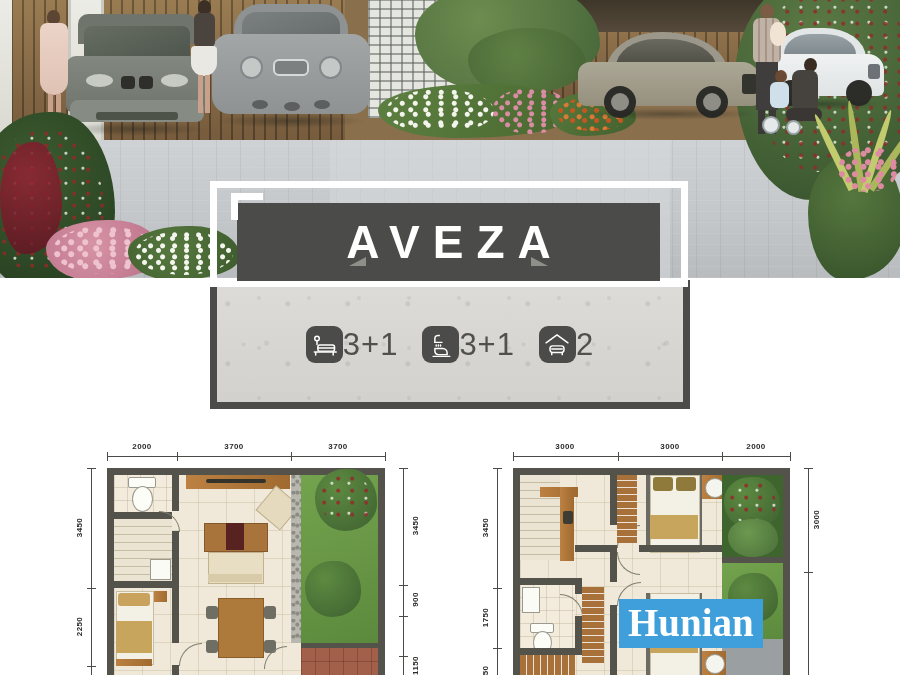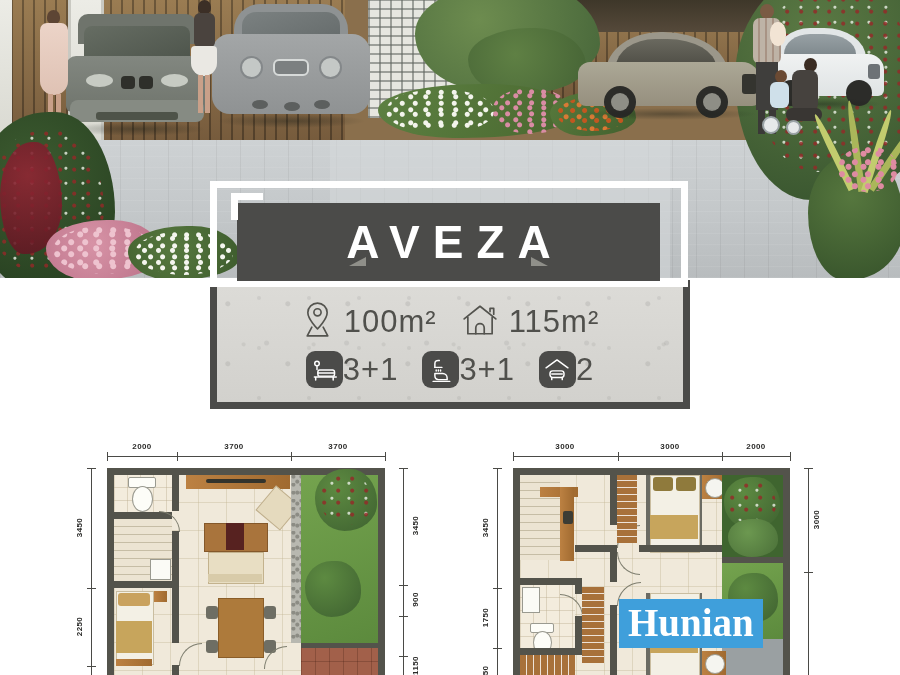--- a/index.html
+++ b/index.html
@@ -223,39 +223,20 @@
     <div class="a" style="left:0;top:0;width:32px;height:7px;background:#fff"></div>
     <div class="a" style="left:0;top:0;width:7px;height:27px;background:#fff"></div>
   </div>
   <div class="a banner" style="left:237px;top:203px;width:423px;height:78px;z-index:11">
     <div class="a tri triL" style="left:112px;bottom:15px"></div>
     <h1>AVEZA</h1>
     <div class="a tri triR" style="right:112px;bottom:15px"></div>
   </div>
 
   <div class="a concrete" style="left:210px;top:280px;width:480px;height:129px;z-index:9">
-    <div class="specrow">
-      <span>
-        <svg class="oicon" width="33" height="37" viewBox="0 0 32 36">
-          <path d="M16 2c5.2 0 9.4 4.2 9.4 9.3 0 6.6-9.4 15.9-9.4 15.9s-9.4-9.3-9.4-15.9C6.6 6.2 10.8 2 16 2z"></path>
-          <circle cx="16" cy="11" r="3.5"></circle>
-          <path d="M10.5 25.5 6 34h20l-4.5-8.5"></path>
-        </svg>
-      </span>
-      <span class="val">100m²</span>
-      <span style="margin-left:14px">
-        <svg class="oicon" width="38" height="34" viewBox="0 0 36 32">
-          <path d="M3 15 18 3l15 12"></path>
-          <path d="M6.5 13.5V29h23V13.5"></path>
-          <path d="M14 29v-5.5c0-2.2 1.8-4 4-4s4 1.8 4 4V29"></path>
-          <path d="M27.5 8V5h3.5v5.5"></path>
-        </svg>
-      </span>
-      <span class="val">115m²</span>
-    </div>
     <div class="specrow" style="gap:24px">
       <span class="item">
         <span class="badge">
           <svg class="wicon" width="28" height="28" viewBox="0 0 32 32">
             <circle cx="8" cy="8.5" r="2.6"></circle>
               <path d="M8 11.5v4"></path>
             <rect x="9" y="16" width="19" height="7" rx="2.2"></rect>
             <path d="M9 19.5h19"></path>
             <path d="M5 24h25M6.5 24v3.5M26.5 24v3.5"></path>
           </svg>

